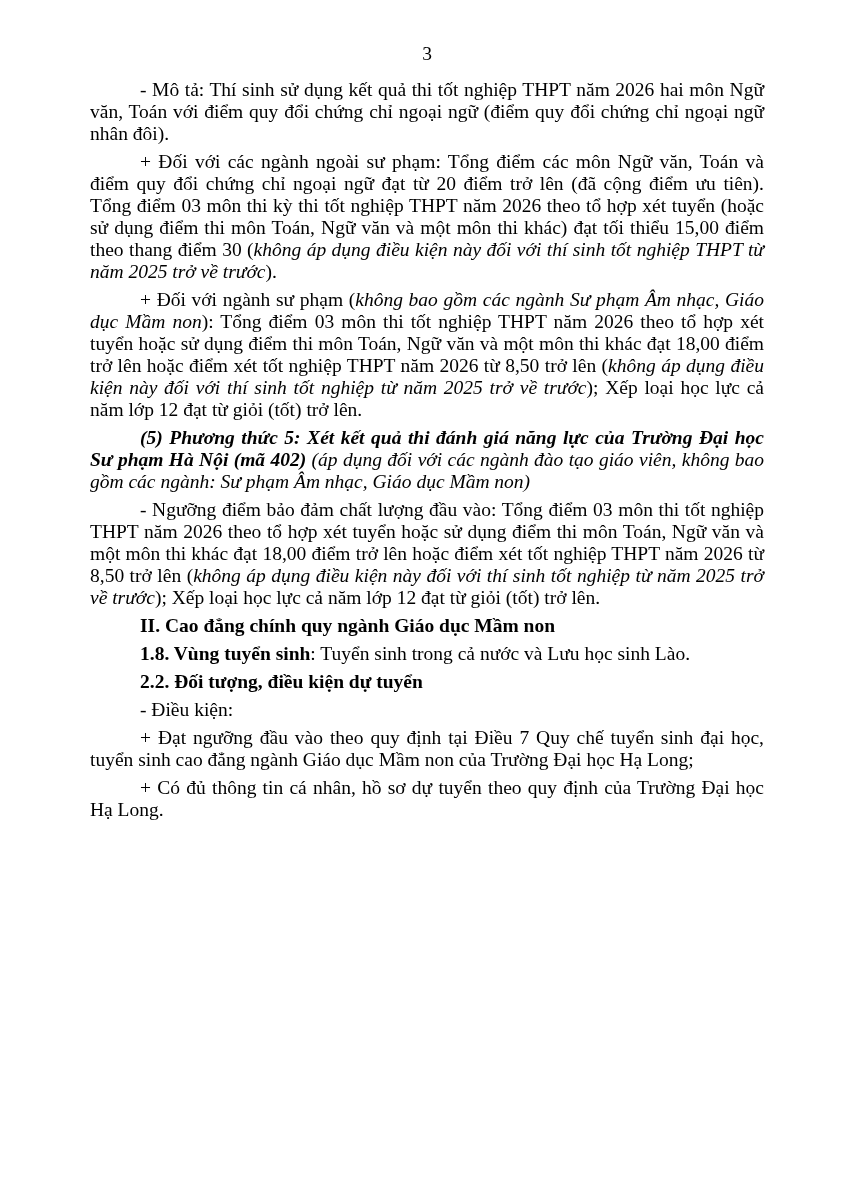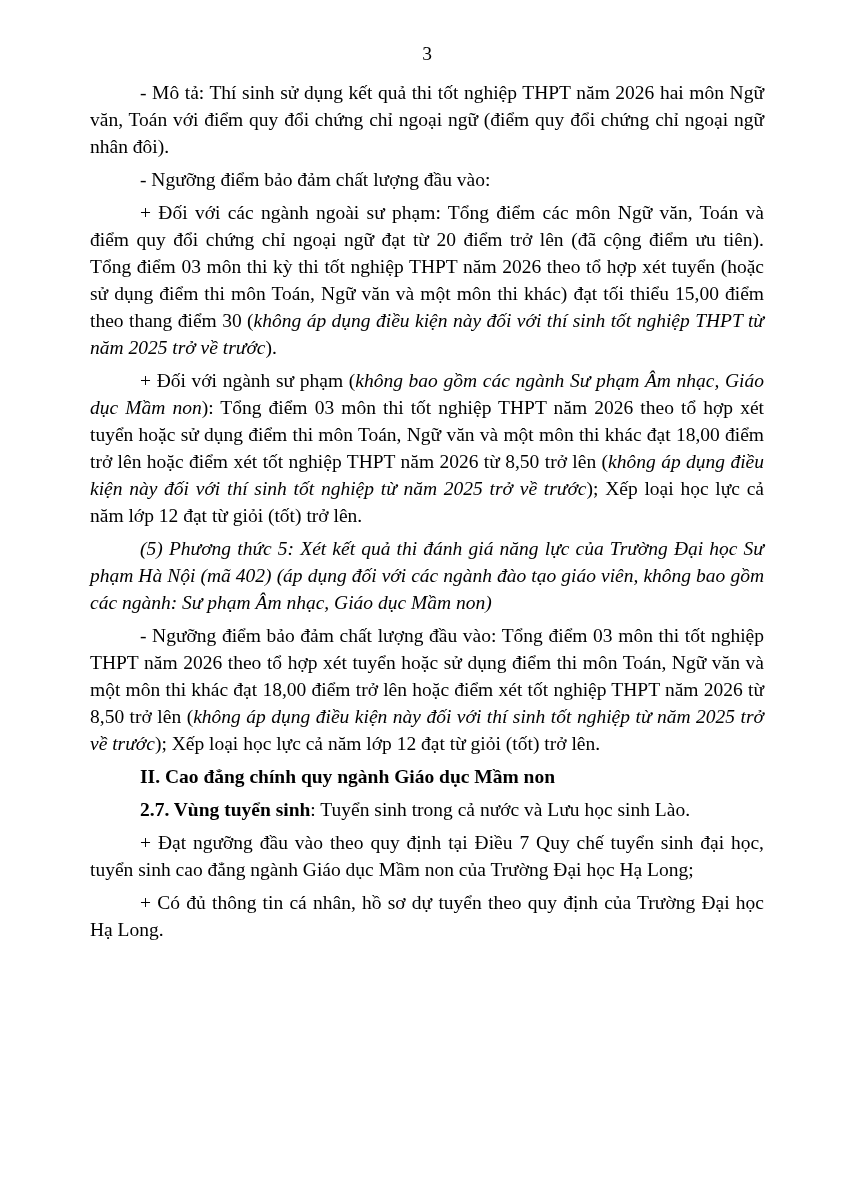--- a/index.html
+++ b/index.html
@@ -18,38 +18,39 @@
     padding: 40px 84px 0 90px;
     overflow: hidden;
   }
   .page-number {
     text-align: center;
     line-height: 27px;
     margin-bottom: 12px;
   }
   .doc-body p {
     margin: 6px 0 0 0;
-    line-height: 27px;
+    line-height: 22px;
     text-align: justify;
     text-indent: 50px;
   }
   .run-i  { font-style: italic; }
   .run-b  { font-weight: 700; }
-  .run-bi { font-weight: 400; font-style: italic; }
+  .run-bi { font-weight: 700; font-style: italic; }
 </style>
 </head>
 <body>
 
 <div class="page">
   <div class="page-number">3</div>
   <div class="doc-body">
       <p><span>- Mô tả: Thí sinh sử dụng kết quả thi tốt nghiệp THPT năm 2026 hai môn Ngữ văn, Toán với điểm quy đổi chứng chỉ ngoại ngữ (điểm quy đổi chứng chỉ ngoại ngữ nhân đôi).</span></p>
-      <p><span>- Ngưỡng điểm bảo đảm chất lượng đầu vào:</span></p>
       <p><span>+ Đối với các ngành ngoài sư phạm: Tổng điểm các môn Ngữ văn, Toán và điểm quy đổi chứng chỉ ngoại ngữ đạt từ 20 điểm trở lên (đã cộng điểm ưu tiên). Tổng điểm 03 môn thi kỳ thi tốt nghiệp THPT năm 2026 theo tổ hợp xét tuyển (hoặc sử dụng điểm thi môn Toán, Ngữ văn và một môn thi khác) đạt tối thiểu 15,00 điểm theo thang điểm 30 (</span><span class="run-i">không áp dụng điều kiện này đối với thí sinh tốt nghiệp THPT từ năm 2025 trở về trước</span><span>).</span></p>
       <p><span>+ Đối với ngành sư phạm (</span><span class="run-i">không bao gồm các ngành Sư phạm Âm nhạc, Giáo dục Mầm non</span><span>): Tổng điểm 03 môn thi tốt nghiệp THPT năm 2026 theo tổ hợp xét tuyển hoặc sử dụng điểm thi môn Toán, Ngữ văn và một môn thi khác đạt 18,00 điểm trở lên hoặc điểm xét tốt nghiệp THPT năm 2026 từ 8,50 trở lên (</span><span class="run-i">không áp dụng điều kiện này đối với thí sinh tốt nghiệp từ năm 2025 trở về trước</span><span>); Xếp loại học lực cả năm lớp 12 đạt từ giỏi (tốt) trở lên.</span></p>
       <p><span class="run-bi">(5) Phương thức 5: Xét kết quả thi đánh giá năng lực của Trường Đại học Sư phạm Hà Nội (mã 402) </span><span class="run-i">(áp dụng đối với các ngành đào tạo giáo viên, không bao gồm các ngành: Sư phạm Âm nhạc, Giáo dục Mầm non)</span></p>
       <p><span>- Ngưỡng điểm bảo đảm chất lượng đầu vào: Tổng điểm 03 môn thi tốt nghiệp THPT năm 2026 theo tổ hợp xét tuyển hoặc sử dụng điểm thi môn Toán, Ngữ văn và một môn thi khác đạt 18,00 điểm trở lên hoặc điểm xét tốt nghiệp THPT năm 2026 từ 8,50 trở lên (</span><span class="run-i">không áp dụng điều kiện này đối với thí sinh tốt nghiệp từ năm 2025 trở về trước</span><span>); Xếp loại học lực cả năm lớp 12 đạt từ giỏi (tốt) trở lên.</span></p>
       <p><span class="run-b">II. Cao đẳng chính quy ngành Giáo dục Mầm non</span></p>
-      <p><span class="run-b">2.7. Vùng tuyển sinh</span><span>: Tuyển sinh trong cả nước và Lưu học sinh Lào.</span></p>
+      <p><span class="run-b">1.8. Vùng tuyển sinh</span><span>: Tuyển sinh trong cả nước và Lưu học sinh Lào.</span></p>
+      <p><span class="run-b">2.2. Đối tượng, điều kiện dự tuyển</span></p>
+      <p><span>- Điều kiện:</span></p>
       <p><span>+ Đạt ngưỡng đầu vào theo quy định tại Điều 7 Quy chế tuyển sinh đại học, tuyển sinh cao đẳng ngành Giáo dục Mầm non của Trường Đại học Hạ Long;</span></p>
       <p><span>+ Có đủ thông tin cá nhân, hồ sơ dự tuyển theo quy định của Trường Đại học Hạ Long.</span></p>
     </div>
 </div>
 
 </body></html>

